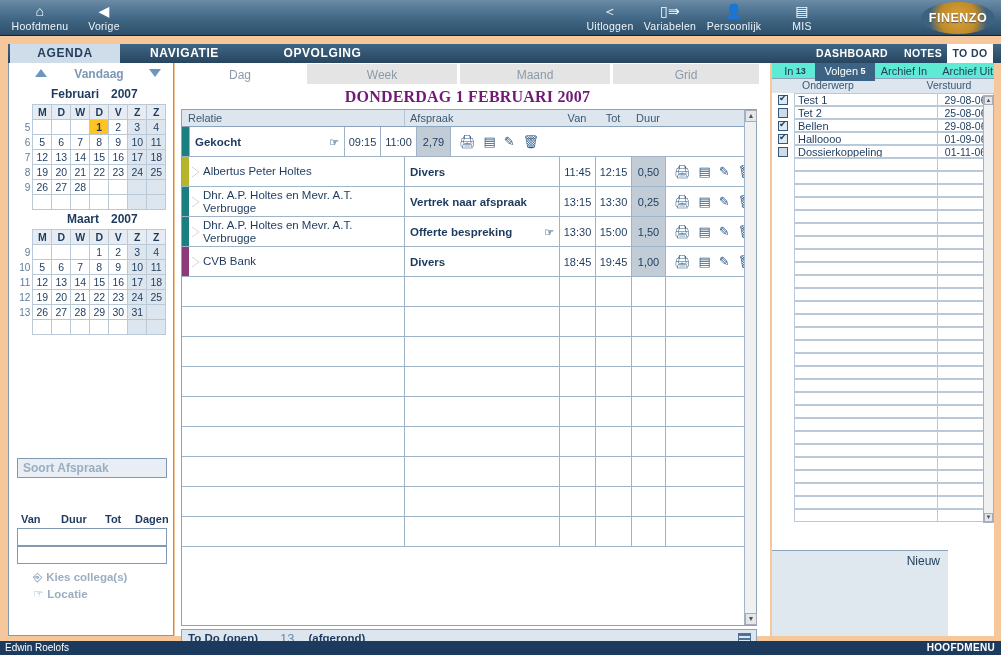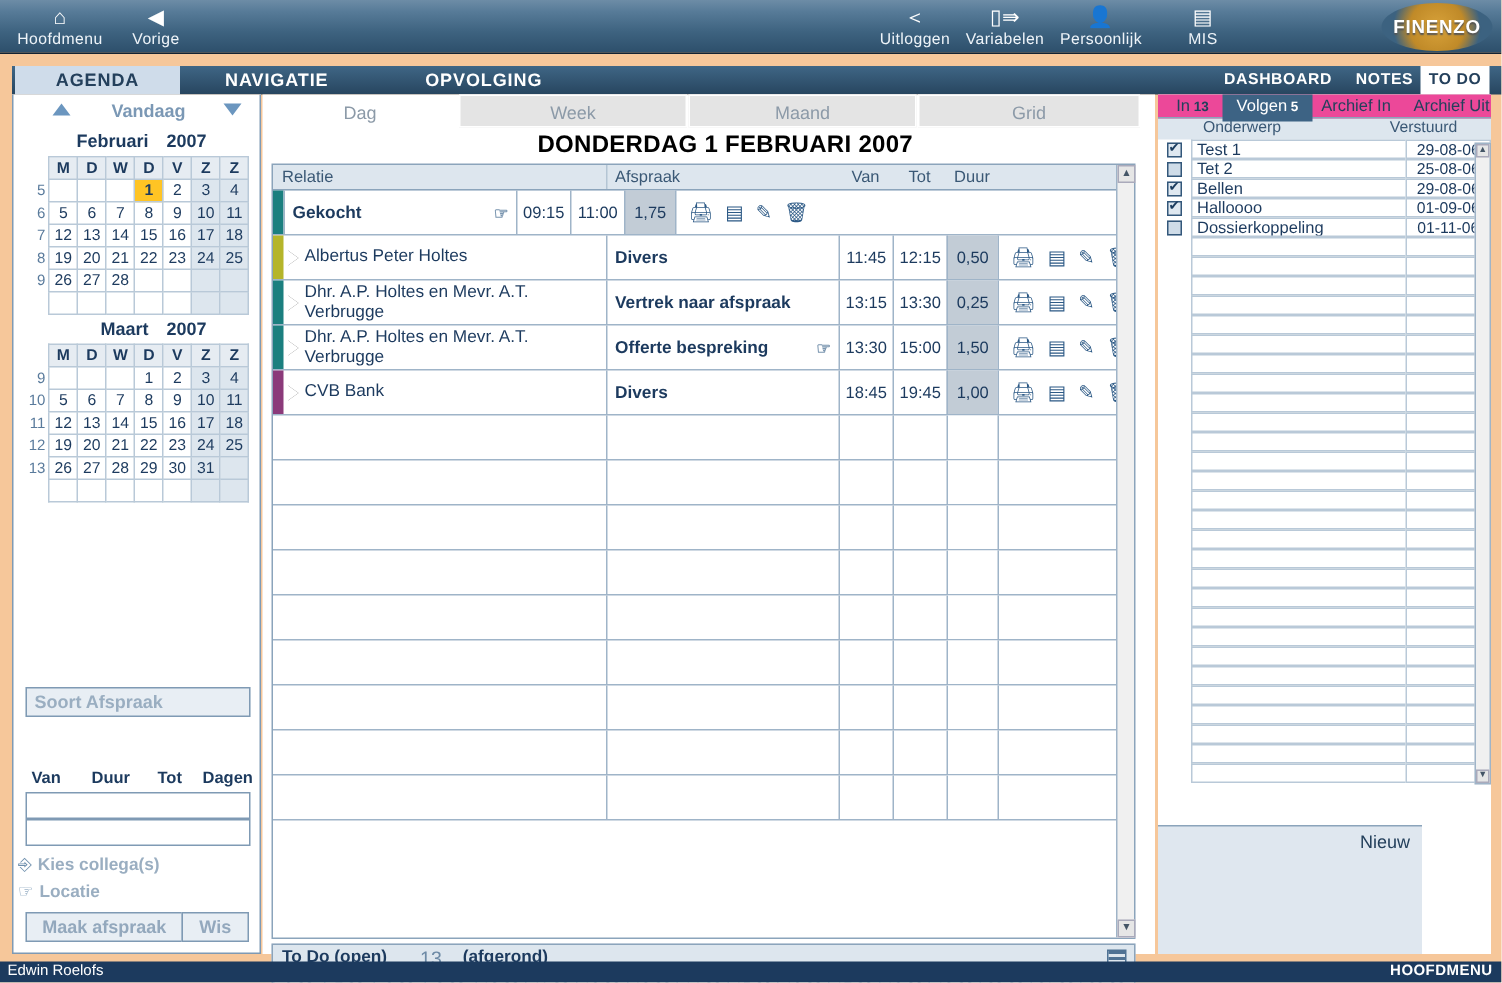--- a/index.html
+++ b/index.html
@@ -80,41 +80,41 @@
 
   .soort {
     position:absolute; left:8px; top:395px; width:150px; height:20px;
     border:1px solid #7f9ab4; background:#e8eef4; color:#9aaec1;
     font-weight:bold; font-size:12px; line-height:19px; padding-left:5px;
   }
   .vdt { position:absolute; left:8px; top:450px; width:150px; height:14px; }
   .vdt span { position:absolute; font-weight:bold; font-size:11px; color:#1c3a5e;}
   .inp1 { position:absolute; left:8px; top:465px; width:150px; height:18px; border:1px solid #7f9ab4; background:#fff;}
   .inp2 { position:absolute; left:8px; top:483px; width:150px; height:18px; border:1px solid #7f9ab4; background:#fff;}
-  .lnk { position:absolute; left:3px; font-weight:bold; font-size:11.5px; color:#9aaec1; cursor:pointer;}
+  .lnk { position:absolute; left:24px; font-weight:bold; font-size:11.5px; color:#9aaec1; cursor:pointer;}
   .lnk .gi { color:#6f90ae; margin-right:4px; font-weight:normal;}
   .btnrow { position:absolute; left:8px; top:545px; width:150px; height:20px; display:flex; }
   .btnrow div {
     border:1px solid #7f9ab4; background:#e8eef4; color:#93a8bd;
     font-weight:bold; font-size:12px; text-align:center; line-height:18px; cursor:pointer;
   }
   .btn-maak { width:105px; }
   .btn-wis { width:45px; margin-left:-1px;}
 
   
   .center { position:absolute; left:175px; top:63px; width:595px; height:573px; background:#fff;}
   .viewtabs { position:absolute; left:0; top:0; width:585px; height:22px; }
   .viewtab {
     position:absolute; top:0; height:22px; line-height:22px; text-align:center;
     font-size:12px; color:#8c9aa8; cursor:pointer; border:1px solid transparent;
   }
   .viewtab.inactive { background:#e4e4e4; border:1px solid #fff; }
   .daytitle {
-    position:absolute; left:16px; top:25px; width:585px; text-align:center;
-    font-weight:bold; font-size:16px; color:#000000; letter-spacing:.2px;
+    position:absolute; left:0; top:25px; width:585px; text-align:center;
+    font-weight:bold; font-size:16px; color:#701a75; letter-spacing:.2px;font-family:Liberation Serif, serif;
   }
   .apptbox {
     position:absolute; left:6px; top:46px; width:576px; height:517px;
     border:1px solid #8ba4bb; background:#fff;
   }
   .appthead { display:flex; height:17px; background:#dde6ee; border-bottom:1px solid #8ba4bb; }
   .appthead div { font-size:11px; color:#3a5875; line-height:16px; }
   .c-rel { width:222px; padding-left:6px; }
   .c-afs { width:155px; padding-left:5px; border-left:1px solid #b4c5d4;}
   .c-van { width:36px; text-align:center;}
@@ -166,21 +166,21 @@
     border:1px solid #8ba4bb; background:#fff;
   }
   .tlhdr { position:relative; height:15px; border-bottom:1px solid #b9c9d8;}
   .tlhdr span {
     position:absolute; top:1px; font-size:10px; color:#5f7f9e; text-align:center;
     border-left:1px solid #b9c9d8; height:14px; line-height:13px;
   }
 
   
   .right { position:absolute; left:772px; top:63px; width:222px; height:573px; background:#fff; }
-  .rtabs { height:16px; background:#ec4899; border-bottom:1px solid #8ba4bb; position:relative;}
+  .rtabs { height:16px; background:#5eead4; border-bottom:1px solid #8ba4bb; position:relative;}
   .rtab { position:absolute; top:0; height:18px; line-height:17px; font-size:11px; color:#24405c; cursor:pointer;}
   .rtab.sel { background:#3d6384; color:#fff; }
   .rcount { font-size:9px; vertical-align:top; font-weight:bold;}
   .rhead { display:flex; height:14px; background:#dde6ee; font-size:10.5px; color:#3a5875; }
   .rhead .h1 { width:145px; padding-left:30px;}
   .rhead .h2 { width:64px; text-align:center;}
   .rrow { display:flex; height:13px; font-size:11px; align-items:center; }
   .rrow .ck { width:22px; display:flex; justify-content:center; }
   .chk { width:10px; height:10px; border:1px solid #33577a; background:#dfe8f0; display:inline-block; position:relative;}
   .chk.on:after { content:"✔"; position:absolute; left:0px; top:-3px; font-size:9px; color:#1b3c5e;}
@@ -425,24 +425,20 @@
     <div class="inp1"></div>
     <div class="inp2"></div>
 
     <div class="lnk" style="top:508px">
       <span class="gi">⎆</span><span>Kies collega(s)</span>
     </div>
     <div class="lnk" style="top:524px">
       <span class="gi">☞</span><span>Locatie</span>
     </div>
 
-    <div class="btnrow">
-      <div class="btn-maak">Maak afspraak</div>
-      <div class="btn-wis">Wis</div>
-    </div>
   </div>
 
   <div class="center">
     <div class="viewtabs" id="view-tabs">
         <div class="viewtab" style="left: 0px; width: 130px;">Dag</div>
         <div class="viewtab inactive" style="left: 284px; width: 152px;">Maand</div>
         <div class="viewtab inactive" style="left: 131px; width: 152px;">Week</div>
         <div class="viewtab inactive" style="left: 437px; width: 148px;">Grid</div>
       </div>
     <div class="daytitle">DONDERDAG 1 FEBRUARI 2007</div>
@@ -458,21 +454,21 @@
       </div>
       <div id="appt-rows">
           <div class="apptrow">
             <div class="cbar" style="background:#1b7f7f"></div>
             <div class="afscell">
               <span>Gekocht</span>
               <span class="fwd">☞</span>
             </div>
             <div class="vcell">09:15</div>
             <div class="vcell">11:00</div>
-            <div class="dcell">1,75</div>
+            <div class="dcell">2,79</div>
             <div class="acell">
               <span class="ai">🖨</span>
               <span class="ai">▤</span>
               <span class="ai">✎</span>
               <span class="ai">🗑</span>
             </div>
           </div>
           <div class="apptrow">
             <div class="cbar" style="background:#b5b52a"></div>
             <div class="relcell">

